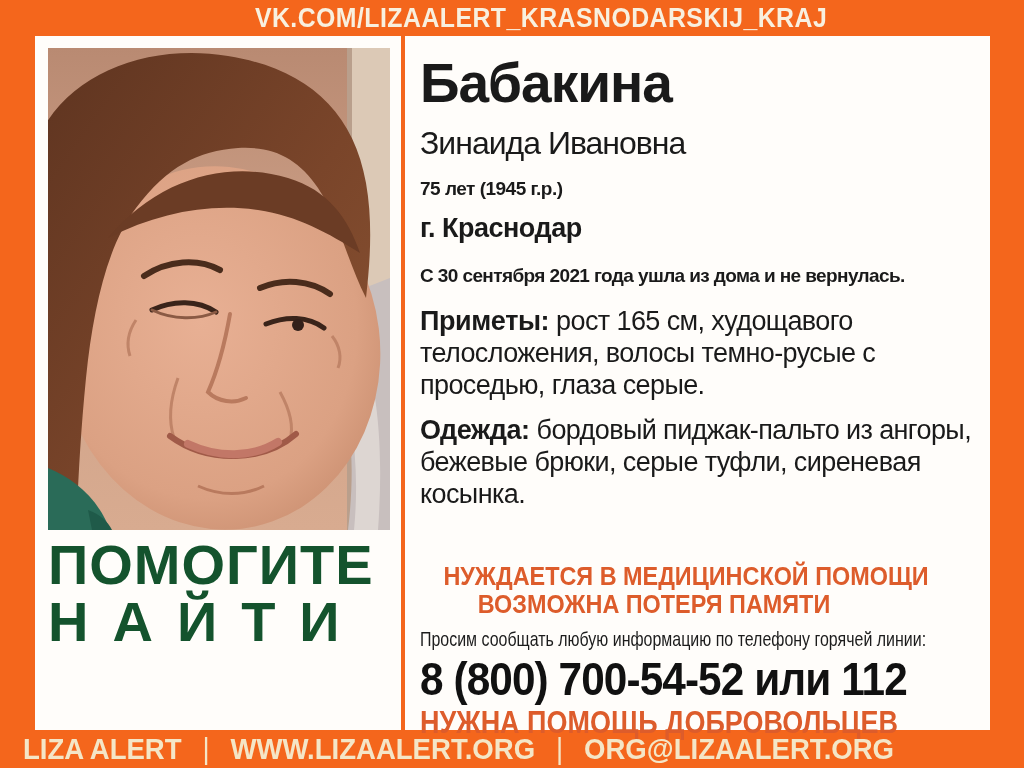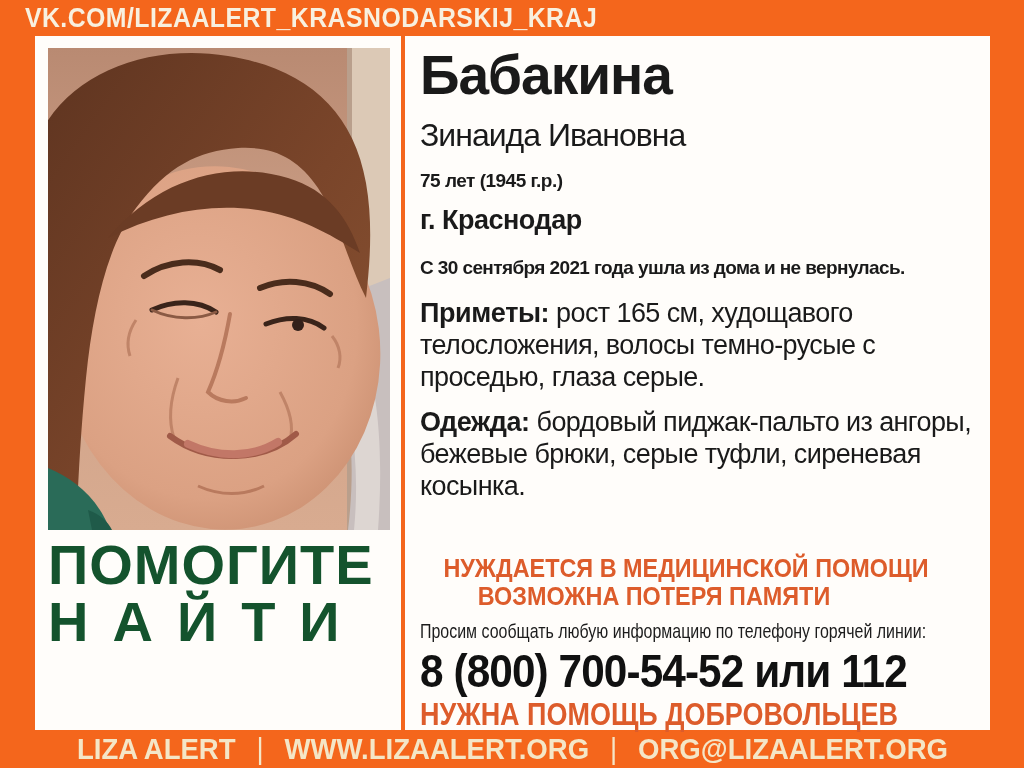--- a/index.html
+++ b/index.html
@@ -5,21 +5,21 @@
   html,body{margin:0;padding:0;background:#888;}
   .poster{
     position:relative;width:1024px;height:768px;overflow:hidden;
     background:#f4661c;
     font-family:"Liberation Sans","DejaVu Sans",sans-serif;
     -webkit-font-smoothing:antialiased;
   }
   
   .topbar{
     position:absolute;top:0;left:0;width:852px;height:36px;
-    display:flex;align-items:center;justify-content:flex-start;
+    display:flex;align-items:center;justify-content:flex-end;
   }
   .topbar .url{
     color:#f8f0df;font-size:27px;font-weight:bold;letter-spacing:.5px;
     transform:scaleX(.92);white-space:nowrap;
   }
   
   .content{
     position:absolute;left:35px;top:36px;width:955px;height:694px;
     background:#fffdfa;
   }
@@ -34,21 +34,21 @@
   }
   .photo svg{display:block;}
   
   .help{
     position:absolute;left:13px;top:500px;width:350px;
     color:#14532d;font-weight:bold;white-space:nowrap;
   }
   .h-line{font-size:56px;line-height:57px;letter-spacing:1px;}
   .h-line.spread{letter-spacing:24px;}
   
-  .right{position:absolute;left:385px;top:0;width:560px;height:502px;color:#1a1a1a;}
+  .right{position:absolute;left:385px;top:8px;width:560px;height:502px;color:#1a1a1a;}
   .lastname{margin-top:10px;font-size:55px;line-height:58px;font-weight:bold;letter-spacing:-1px;}
   .firstmiddle{font-size:32px;line-height:48px;font-weight:normal;letter-spacing:-1px;margin-top:7px;}
   .age{margin-top:11px;font-size:19px;font-weight:bold;letter-spacing:-.5px;}
   .city{margin-top:13px;font-size:27px;font-weight:bold;letter-spacing:-.5px;}
   .circumstances{margin-top:15px;font-size:19px;line-height:33px;font-weight:bold;letter-spacing:-.6px;width:556px;}
   .para{margin-top:13px;font-size:27px;line-height:32px;letter-spacing:-.6px;width:556px;}
   .para b{letter-spacing:-.4px;}
   
   .alerts{position:absolute;left:0;top:518px;width:468px;}
   .alert-line{
@@ -63,21 +63,21 @@
     margin-top:3px;font-size:47px;line-height:50px;font-weight:bold;color:#111;
     white-space:nowrap;letter-spacing:-1px;transform:scaleX(.9);transform-origin:0 50%;
   }
   .volunteers{
     margin-top:3px;font-size:31px;line-height:32px;font-weight:bold;color:#dd5c2b;
     white-space:nowrap;transform:scaleX(.87);transform-origin:0 50%;
   }
   
   .footer{
     position:absolute;left:0;top:730px;width:1024px;height:38px;
-    display:flex;align-items:center;justify-content:center;
+    display:flex;align-items:center;justify-content:flex-start;
     color:#f4e6c7;font-size:29px;font-weight:bold;white-space:nowrap;
   }
   .footer .inner{display:flex;align-items:center;transform:scaleX(.95);}
   .footer .sep{margin:0 22px;font-weight:normal;}
 </style>
 </head>
 <body>
 
 <div class="poster">
 

